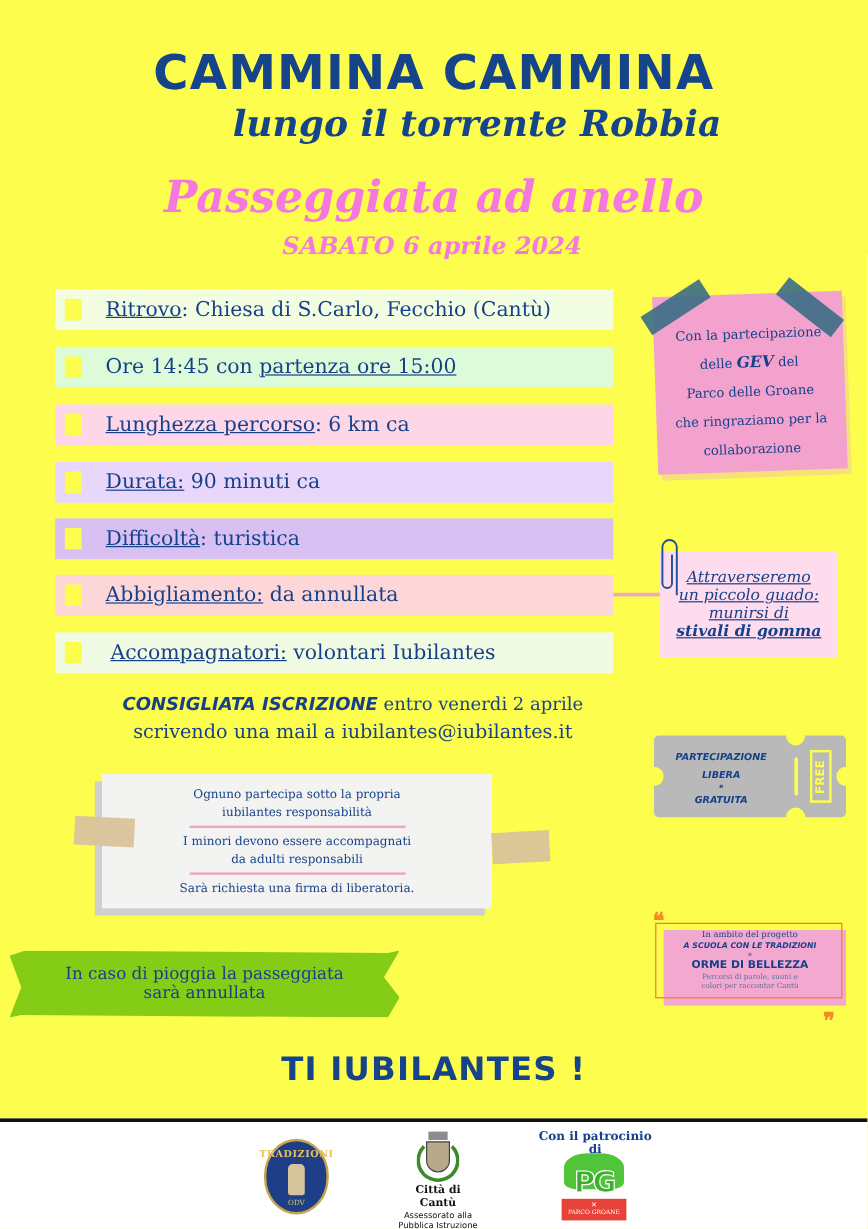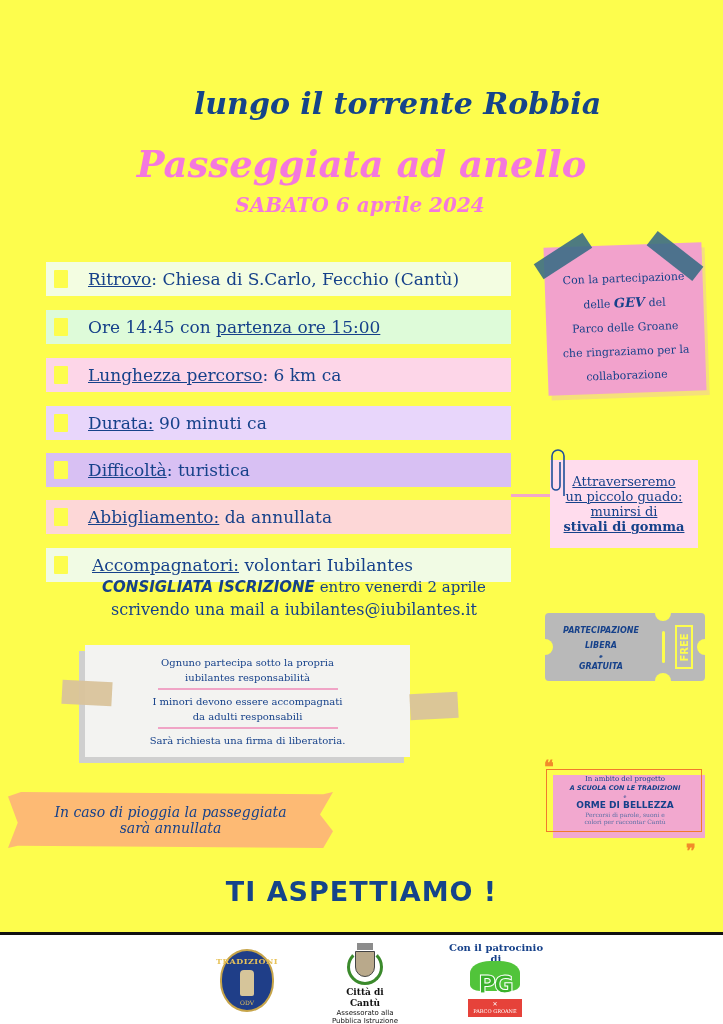--- a/index.html
+++ b/index.html
@@ -8,35 +8,35 @@
   .poster { position: absolute; left: 0; top: 0; width: 723px; height: 932px; background: #fdfd4d; overflow: hidden; }
   .divider { position: absolute; left: 0; top: 932px; width: 723px; height: 3px; background: #111; }
   .footer { position: absolute; left: 0; top: 935px; width: 723px; height: 89px; background: #fff; }
 
   .t-abs { position: absolute; }
   .title1 { left: 0; width: 723px; top: 38px; text-align: center; font-family: "DejaVu Sans", sans-serif; font-weight: 900; font-size: 40px; letter-spacing: 1px; color: #15448a; }
   .title2 { left: 0; width: 723px; top: 86px; text-align: center; font-family: "DejaVu Serif", serif; font-weight: bold; font-style: italic; font-size: 30px; color: #15448a; margin-left: 36px; }
   .title3 { left: 0; width: 723px; top: 142px; text-align: center; font-family: "DejaVu Serif", serif; font-weight: bold; font-style: italic; font-size: 37px; color: #f478dd; }
   .title4 { left: 210px; width: 300px; top: 193px; text-align: center; font-family: "DejaVu Serif", serif; font-weight: bold; font-style: italic; font-size: 20px; color: #f478dd; }
 
-  .info-row { position: absolute; left: 46px; width: 465px; height: 34px; display: flex; align-items: center; font-size: 17px; color: #16418a; margin-top: 21px; }
+  .info-row { position: absolute; left: 46px; width: 465px; height: 34px; display: flex; align-items: center; font-size: 17px; color: #16418a; }
   .info-row .marker { width: 14px; height: 18px; background: #fdfd4d; margin-left: 8px; margin-right: 20px; border-radius: 1px; flex: none; }
   .info-row .lbl { text-decoration: underline; }
   .info-row .val { white-space: pre; }
 
   .note-gev { position: absolute; left: 546px; top: 245px; width: 158px; height: 148px; background: #f2a2cc; transform: rotate(-2deg); box-shadow: 3px 5px 0 #f5e07a; }
   .note-gev .txt { position: absolute; left: 0; top: 22px; width: 100%; text-align: center; font-size: 11px; line-height: 24px; color: #16418a; }
   .note-gev .gev { font-weight: bold; font-style: italic; font-size: 13px; }
   .tape { position: absolute; width: 58px; height: 18px; background: #3b6d86; opacity: 0.9; }
   .tape.left { left: 534px; top: 247px; transform: rotate(-33deg); }
   .tape.right { left: 646px; top: 247px; transform: rotate(38deg); }
 
   .connector { position: absolute; left: 511px; top: 494px; width: 40px; height: 3px; background: #f2a7c8; }
   .guado { position: absolute; left: 550px; top: 460px; width: 148px; height: 88px; background: #ffdced; display: flex; flex-direction: column; justify-content: center; align-items: center; text-align: center; font-size: 13px; line-height: 15px; }
-  .guado span { text-decoration: underline; color: #16418a; display: block; }
+  .guado span { text-decoration: underline; color: #16418a; display: block; font-style: italic; }
   .guado .strong { font-weight: bold; }
   .clip { position: absolute; left: 550px; top: 448px; width: 20px; height: 52px; }
 
   .iscr1 { position: absolute; left: 64px; top: 578px; width: 460px; text-align: center; font-size: 15px; color: #16418a; }
   .iscr1 b { font-style: italic; font-weight: 900; font-family: "DejaVu Sans", sans-serif; }
   .iscr2 { position: absolute; left: 64px; top: 600px; width: 460px; text-align: center; font-size: 16px; color: #16418a; }
 
   .paper { position: absolute; left: 85px; top: 645px; width: 325px; height: 112px; background: #f3f3f1; box-shadow: -6px 6px 0 #cfcfcf; }
   .paper-tape { position: absolute; background: #d9c39b; opacity: 0.95; }
   .paper-tape.l { left: 62px; top: 681px; width: 50px; height: 24px; transform: rotate(3deg); }
@@ -54,21 +54,21 @@
 
   .quote-mark { position: absolute; font-size: 18px; font-weight: bold; color: #f28a2a; }
   .proj-bg { position: absolute; left: 553px; top: 775px; width: 152px; height: 63px; background: #f2a8cf; }
   .proj-frame { position: absolute; left: 546px; top: 769px; width: 156px; height: 63px; border: 1.5px solid #f27a2a; }
   .proj-txt { position: absolute; left: 550px; top: 775px; width: 150px; text-align: center; color: #16418a; font-size: 7px; line-height: 9px; }
   .proj-txt .p2 { font-family: "DejaVu Sans", sans-serif; font-weight: bold; font-style: italic; font-size: 6.5px; }
   .proj-txt .p3 { font-size: 5px; line-height: 6px; }
   .proj-txt .p4 { font-family: "DejaVu Sans", sans-serif; font-weight: bold; font-size: 9px; line-height: 12px; }
   .proj-txt .p5 { font-size: 6px; line-height: 7px; color: #5a6fa5; }
 
-  .rain { position: absolute; left: 8px; top: 792px; width: 325px; height: 56px; background: #fdba74; clip-path: polygon(0 8%, 4% 0, 97% 4%, 100% 0, 96% 40%, 100% 70%, 97% 100%, 3% 96%, 0 100%, 3% 55%); font-style: italic; }
+  .rain { position: absolute; left: 8px; top: 792px; width: 325px; height: 56px; background: #84cc16; clip-path: polygon(0 8%, 4% 0, 97% 4%, 100% 0, 96% 40%, 100% 70%, 97% 100%, 3% 96%, 0 100%, 3% 55%); }
   .rain .txt { position: absolute; left: 0; top: 12px; width: 100%; text-align: center; font-size: 14px; line-height: 16px; color: #16418a; }
 
   .welcome { position: absolute; left: 0; width: 723px; top: 876px; text-align: center; font-family: "DejaVu Sans", sans-serif; font-weight: 900; font-size: 27px; letter-spacing: 1px; color: #15448a; }
 
   .logo-iub { position: absolute; left: 220px; top: 949px; width: 54px; height: 63px; background: #1f3e88; border-radius: 50% / 48%; border: 2px solid #c7a54a; display: flex; flex-direction: column; align-items: center; justify-content: space-between; padding: 5px 0 4px 0; }
   .logo-iub .name { font-size: 8px; font-weight: bold; color: #e8c35a; letter-spacing: 0.5px; }
   .logo-iub .fig { width: 14px; height: 26px; background: #d6c59a; border-radius: 4px 4px 2px 2px; }
   .logo-iub .odv { font-size: 6px; color: #e8c35a; }
 
   .logo-cantu { position: absolute; left: 330px; top: 943px; width: 70px; height: 80px; text-align: center; }
@@ -84,20 +84,21 @@
   .logo-pg .tree { position: absolute; left: 2px; top: 0; width: 50px; height: 30px; background: #51c43a; border-radius: 40% 40% 20% 20%; }
   .logo-pg .pg { position: absolute; left: 0; top: 10px; width: 54px; text-align: center; font-family: "DejaVu Sans", sans-serif; font-weight: 900; font-size: 24px; color: #3ab12b; -webkit-text-stroke: 1px #fff; letter-spacing: -2px; }
   .logo-pg .band { position: absolute; left: 0; top: 38px; width: 54px; height: 18px; background: #e6423a; color: #fff; font-size: 5px; text-align: center; padding-top: 9px; }
   .logo-pg .band::before { content: "✕"; position: absolute; left: 0; top: 1px; width: 100%; font-size: 6px; }
 </style>
 </head>
 <body>
 
 <div class="poster">
 
+  <div class="t-abs title1">CAMMINA CAMMINA</div>
   <div class="t-abs title2">lungo il torrente Robbia</div>
   <div class="t-abs title3">Passeggiata ad anello</div>
   <div class="t-abs title4">SABATO 6 aprile  2024</div>
 
   <div class="info-row" style="top:241px;background:#f3fde1">
     <span class="marker"></span>
     <span class="lbl">Ritrovo</span>
       <span class="val">: Chiesa di S.Carlo, Fecchio (Cantù)</span>
   </div>
   <div class="info-row" style="top:289px;background:#defbd9">
@@ -201,21 +202,21 @@
   </div>
   <div class="quote-mark" style="left:686px;top:840px">❞</div>
 
   <div class="rain">
     <div class="txt">
       <div>In caso di pioggia la passeggiata</div>
       <div>sarà annullata</div>
     </div>
   </div>
 
-  <div class="welcome">TI ASPETTIAMO !</div>
+  <div class="welcome">TI IUBILANTES !</div>
 </div>
 
 <div class="divider"></div>
 
 <div class="footer">
   <div class="logo-iub" style="top:14px">
     <span class="name">TRADIZIONI</span>
     <span class="fig"></span>
     <span class="odv">ODV</span>
   </div>

